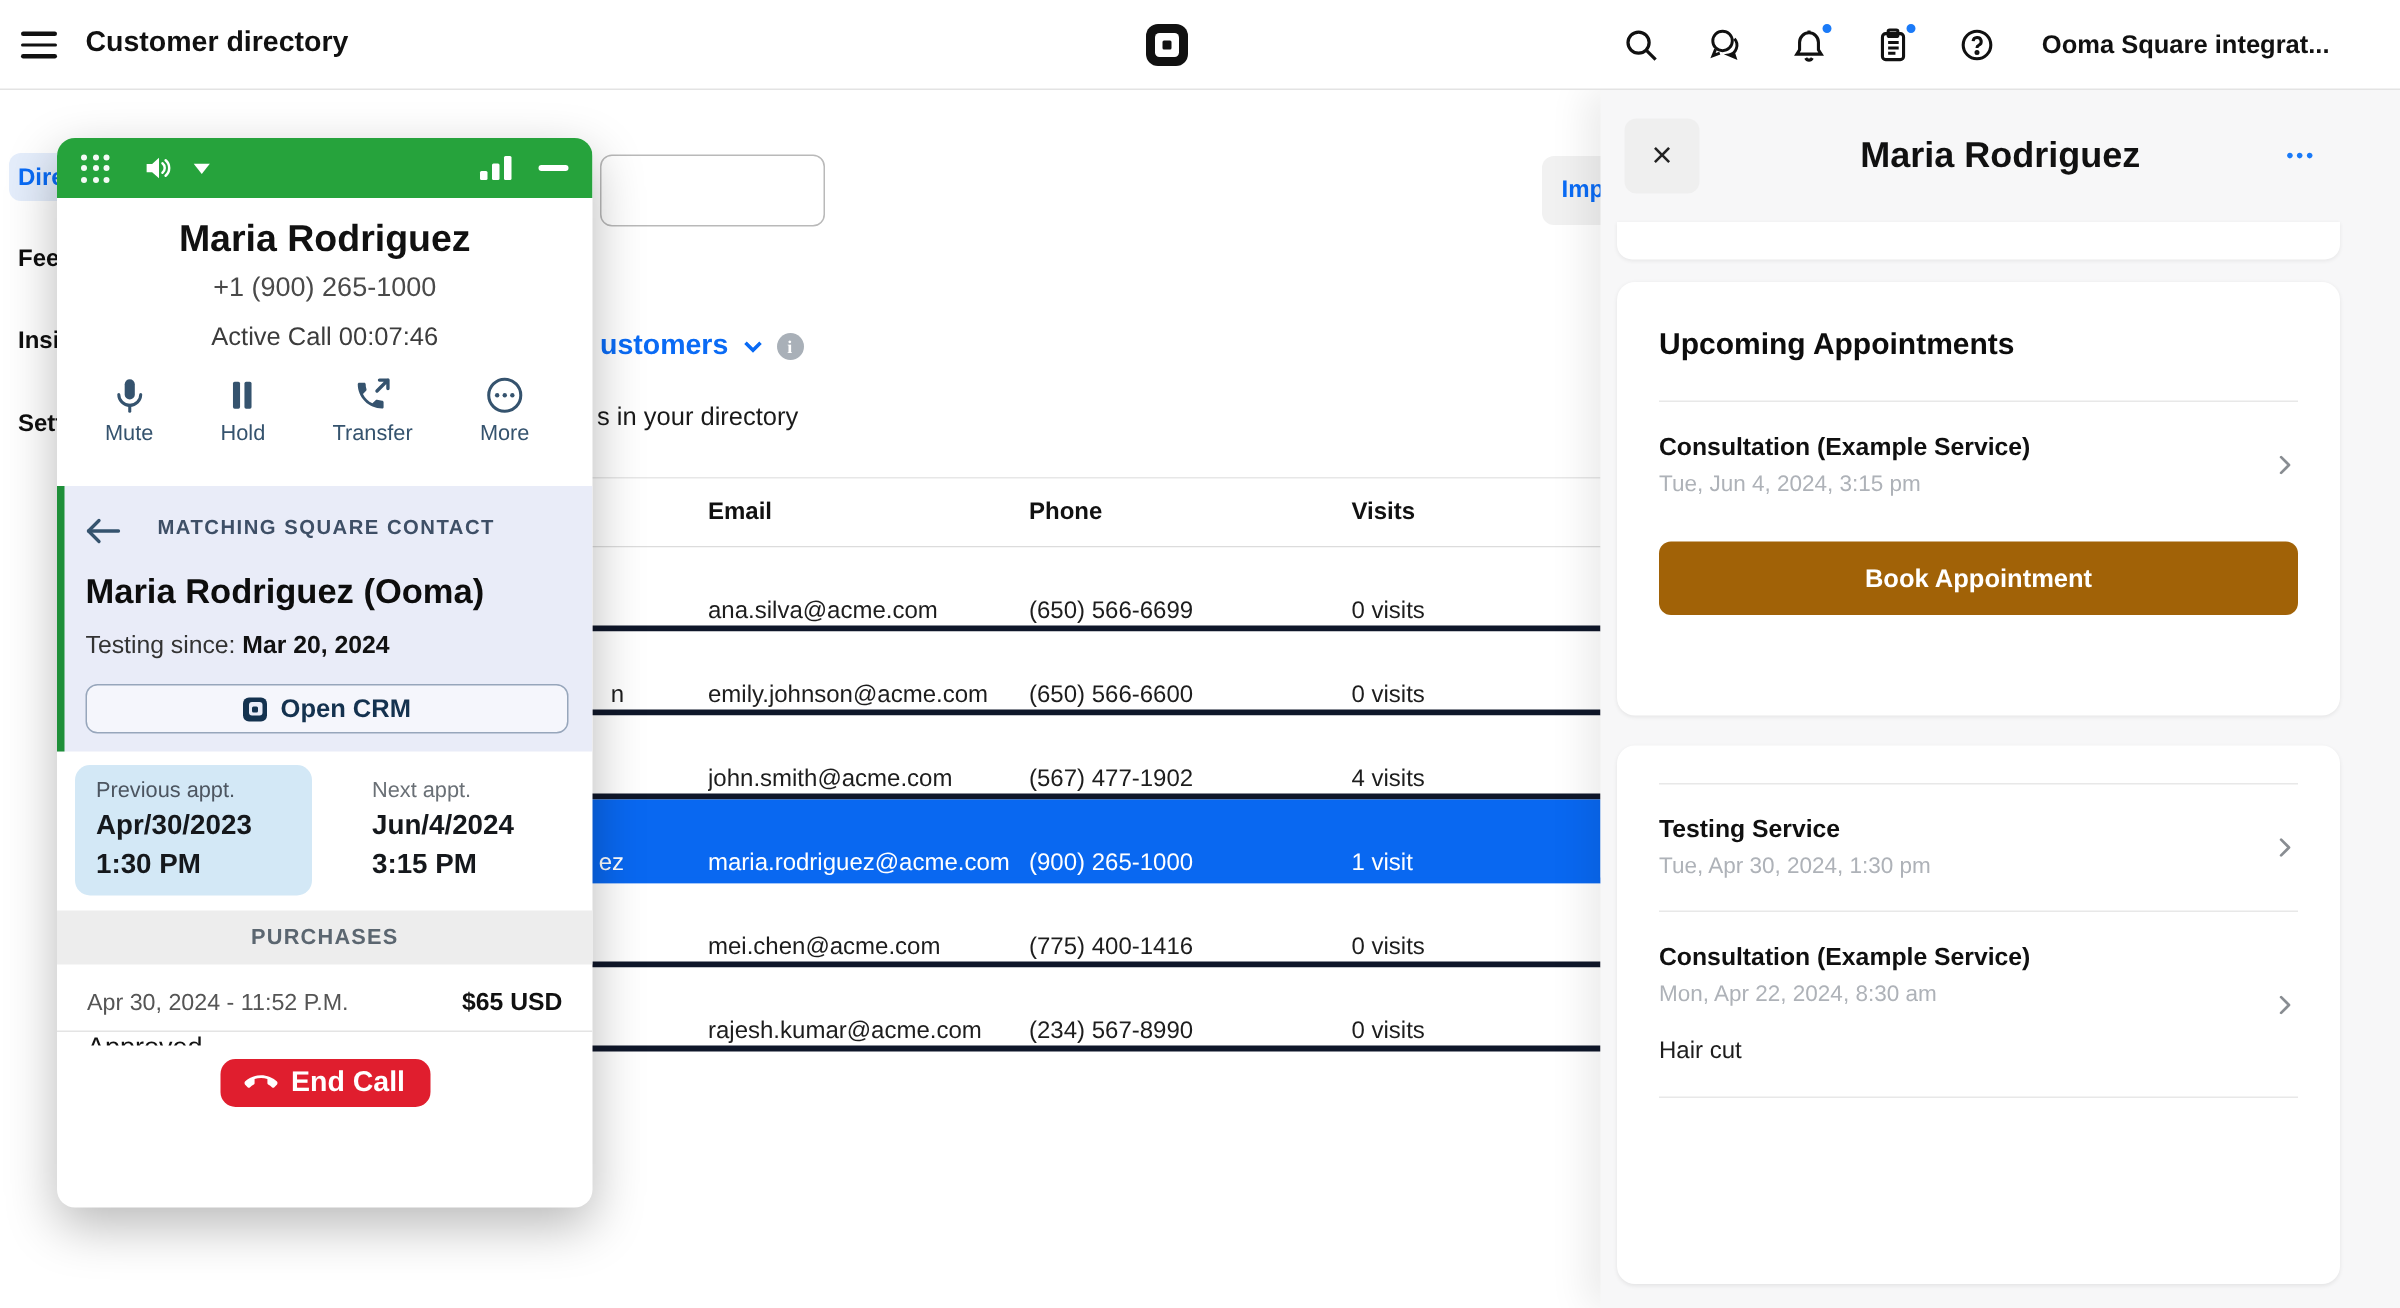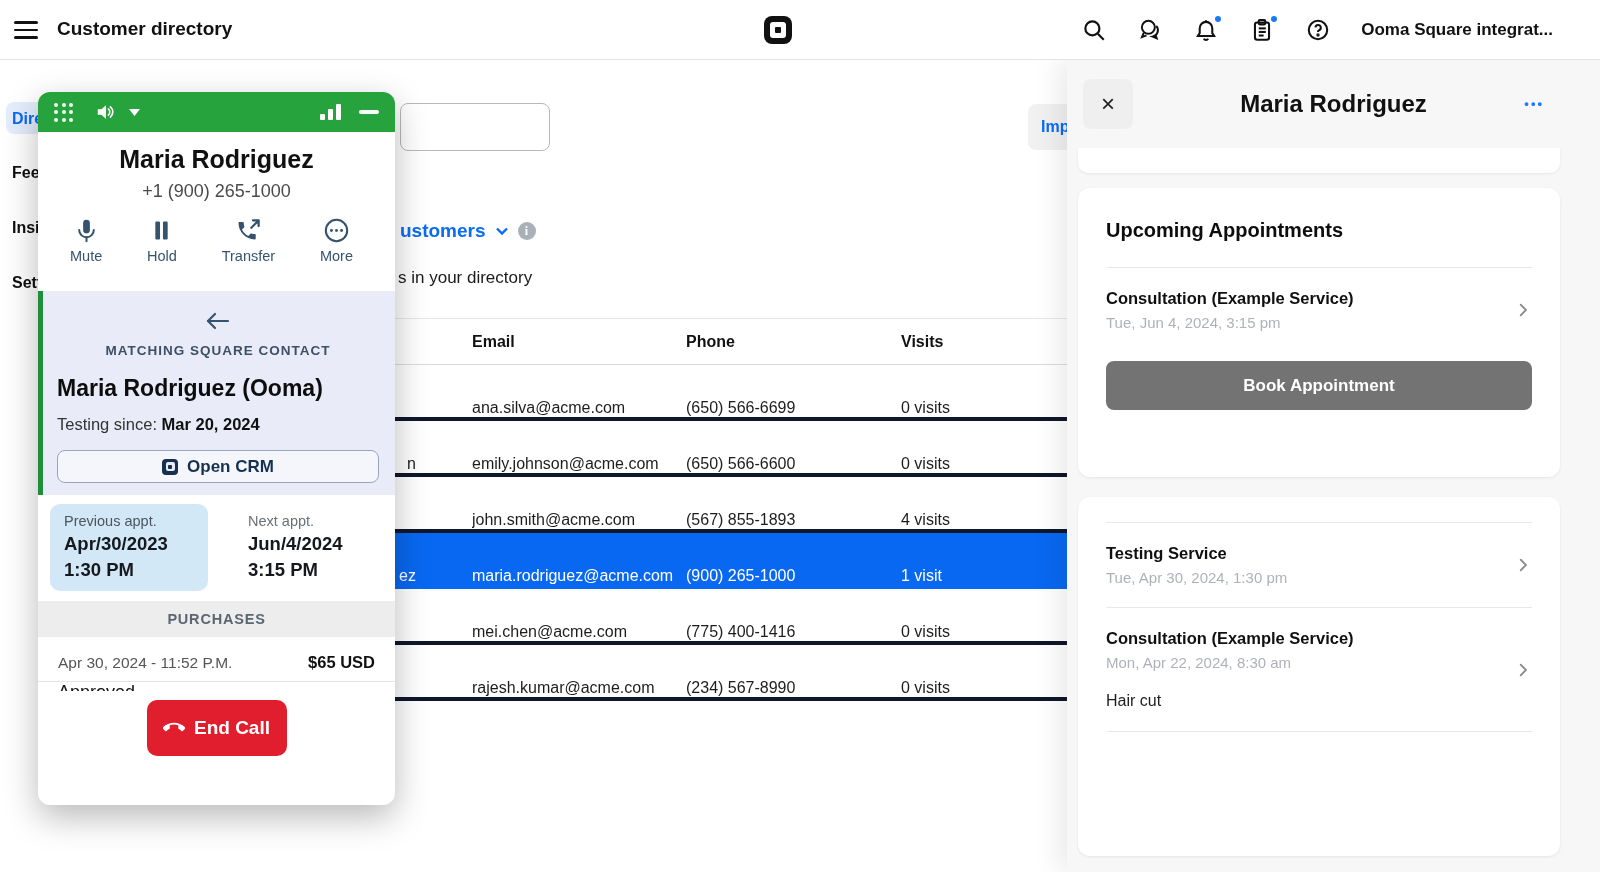--- a/index.html
+++ b/index.html
@@ -73,21 +73,21 @@
 
   .cw-name { text-align:center; font-size:25px; font-weight:700; margin-top:13px; }
   .cw-phone { text-align:center; font-size:18px; color:#4a4a4a; margin-top:7px; }
   .cw-status { text-align:center; font-size:17px; color:#3c3c3c; margin-top:13px; }
   .cw-controls { display:flex; justify-content:space-between; padding:0 42px 0 32px; margin-top:15px; }
   .ctrl { display:flex; flex-direction:column; align-items:center; gap:4px; color:#35536e; cursor:pointer; }
   .ctrl svg { width:27px; height:27px; display:block; }
   .ctrl .lbl { font-size:14.5px; }
 
   .cw-match { margin-top:27px; background:#e9ecf8; border-left:5px solid #1e8f39; padding:20px 16px 12px 14px; }
-  .match-top { display:flex; align-items:center; gap:12px;flex-direction:column; }
+  .match-top { display:flex; align-items:flex-start; gap:24px; }
   .back-arrow svg { width:24px; height:20px; display:block; color:#35536e; cursor:pointer; }
   .match-label { font-size:13.5px; font-weight:700; letter-spacing:1px; color:#3e4f66; }
   .match-name { font-size:23px; font-weight:700; margin-top:17px; color:#0d0d0d; }
   .match-since { font-size:16.5px; color:#333; margin-top:13px; }
   .match-since b { color:#111; }
   .crm-btn { margin-top:16px; width:100%; height:33px; border:1px solid #97a6bb; border-radius:8px;
     background:rgba(255,255,255,.55); display:flex; align-items:center; justify-content:center; gap:9px;
     color:#14324f; font-weight:700; font-size:17px; cursor:pointer; }
   .sq-mini { position:relative; width:16px; height:16px; background:#14324f; border-radius:4px; }
   .sq-mini::before { content:''; position:absolute; inset:3.5px; background:#e9ecf8; border-radius:2px; }
@@ -101,21 +101,21 @@
   .appt-date, .appt-time { font-size:18.5px; font-weight:600; color:#15181c; margin-top:4px; }
 
   .purch-head { background:#ededed; padding:10px 20px; font-size:14.5px; font-weight:600;
     letter-spacing:.8px; color:#5b6670;text-align:center; }
   .purchase { padding:11px 20px 9px; border-bottom:1px solid #e4e4e4; }
   .p-status { font-size:18.5px; color:#101010; }
   .p-line2 { display:flex; justify-content:space-between; align-items:center; margin-top:5px; }
   .p-date { font-size:15.5px; color:#555; }
   .p-amount { font-size:16.5px; font-weight:700; color:#111; }
   .approved-clip { height:9px; overflow:hidden; padding:0 20px; font-size:18px; color:#111; }
-  .endcall-btn { margin:9px auto 0; width:140px; height:56px; background:#e01e2e; border:none;
+  .endcall-btn { margin:9px auto 0; width:140px; height:32px; background:#e01e2e; border:none;
     border-radius:10px; color:#fff; font-weight:700; font-size:19px; display:flex; align-items:center;
     justify-content:center; gap:9px; cursor:pointer; font-family:inherit; }
   .endcall-btn svg { width:22px; height:22px; }
 
   
   .panel { position:absolute; left:1067px; top:60px; width:533px; height:812px; background:#f7f7f8;
     box-shadow:-10px 0 24px rgba(0,0,0,.08); z-index:40; }
   .close-btn { position:absolute; left:16px; top:19px; width:50px; height:50px; background:#efefef;
     border:none; border-radius:8px; font-size:24px; color:#222; cursor:pointer; line-height:1; }
   .panel-title { position:absolute; left:0; right:0; top:30px; text-align:center; font-size:24px; font-weight:700; }
@@ -128,21 +128,21 @@
   .card-upcoming { top:128px; height:289px; }
   .card-past { top:437px; height:359px; }
   .card h2 { font-size:20px; font-weight:700; margin-top:31px; color:#0d0d0d; }
   .divider { height:1px; background:#e8e8e8; margin-top:25px; }
   .appt-item { position:relative; padding:21px 30px 21px 0; }
   .ai-title { font-size:16.5px; font-weight:700; color:#101010; }
   .ai-date { font-size:15px; color:#aeb2b8; margin-top:6px; }
   .ai-note { font-size:16px; color:#1d1d1d; margin-top:21px; }
   .ai-chevron { position:absolute; right:0; top:50%; transform:translateY(-50%); color:#898d92; cursor:pointer; }
   .ai-chevron svg { width:18px; height:18px; display:block; }
-  .book-btn { width:100%; height:49px; margin-top:9px; background:#737373; border:none; border-radius:8px;
+  .book-btn { width:100%; height:49px; margin-top:9px; background:#a16207; border:none; border-radius:8px;
     color:#fff; font-size:17px; font-weight:700; cursor:pointer; font-family:inherit; }
   .item-divider { height:1px; background:#e8e8e8; }
 </style>
 </head>
 <body>
 
 <header class="topbar">
   <div class="hamburger">
       <span></span>
       <span></span>
@@ -231,21 +231,21 @@
     </div>
     <div class="t-row">
       <div class="c-name">n</div>
       <div class="c-email">emily.johnson@acme.com</div>
       <div class="c-phone">(650) 566-6600</div>
       <div class="c-visits">0 visits</div>
     </div>
     <div class="t-row">
       <div class="c-name"></div>
       <div class="c-email">john.smith@acme.com</div>
-      <div class="c-phone">(567) 855-1893</div>
+      <div class="c-phone">(567) 477-1902</div>
       <div class="c-visits">4 visits</div>
     </div>
     <div class="t-row selected">
       <div class="c-name">ez</div>
       <div class="c-email">maria.rodriguez@acme.com</div>
       <div class="c-phone">(900) 265-1000</div>
       <div class="c-visits">1 visit</div>
     </div>
     <div class="t-row">
       <div class="c-name"></div>
@@ -291,20 +291,21 @@
     <div class="signal">
       <span style="height:6px"></span>
         <span style="height:11px"></span>
         <span style="height:16px"></span>
     </div>
     <div class="minimize"></div>
   </div>
 
   <div class="cw-name">Maria Rodriguez</div>
   <div class="cw-phone">+1 (900) 265-1000</div>
+  <div class="cw-status">Active Call 00:07:46</div>
 
   <div class="cw-controls">
     <div class="ctrl">
       <svg viewBox="0 0 24 24" fill="currentColor">
           <rect x="9" y="2.5" width="6" height="12" rx="3"></rect>
           <path d="M5.5 11.5a6.5 6.5 0 0 0 13 0" fill="none" stroke="currentColor" stroke-width="1.8" stroke-linecap="round"></path>
           <line x1="12" y1="18" x2="12" y2="21.5" stroke="currentColor" stroke-width="1.8" stroke-linecap="round"></line>
         </svg>
       <span class="lbl">Mute</span>
     </div>

